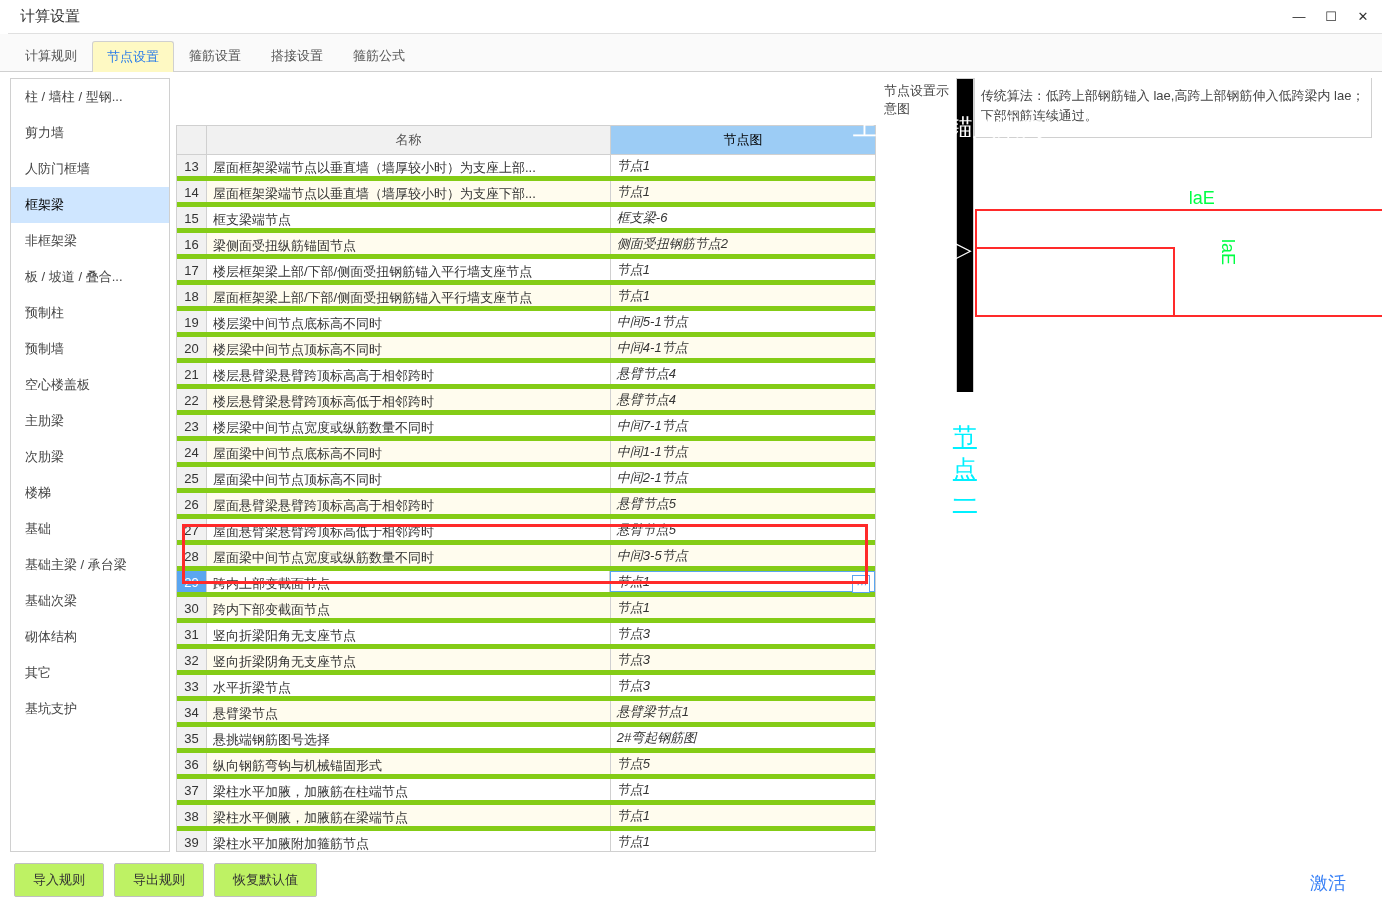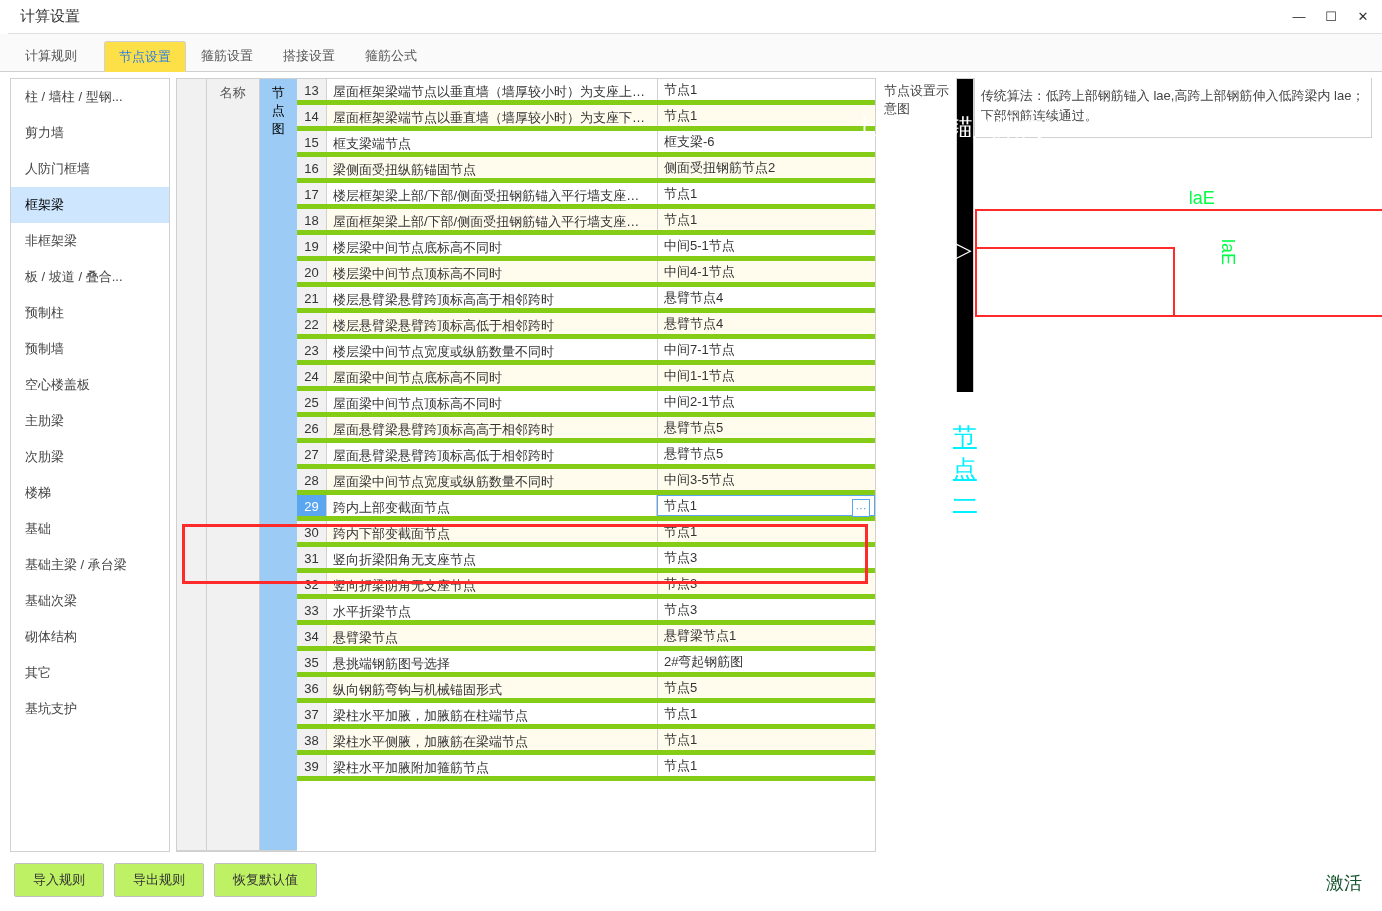--- a/index.html
+++ b/index.html
@@ -7,42 +7,42 @@
 
 
 .titlebar { height: 34px; display: flex; align-items: center; justify-content: space-between; padding: 0 12px; border-bottom: 1px solid #e0e0e0; margin-left: 8px; }
 .titlebar .title { font-size: 15px; }
 .titlebar .win-controls { display: flex; gap: 18px; align-items: center; color: #666; }
 .win-btn { width: 14px; height: 14px; display: flex; align-items: center; justify-content: center; cursor: pointer; }
 
 
 .tabs { display: flex; gap: 0; padding: 6px 10px 0 10px; border-bottom: 1px solid #d0d0d0; background: #fafafa; }
 .tab { padding: 6px 14px; border: 1px solid transparent; border-bottom: none; cursor: pointer; color: #555; }
-.tab.active { border-color: #d0d0d0; background: #fde047; color: #2b7de9; border-radius: 3px 3px 0 0; position: relative; top: 1px; margin-left: 12px; }
+.tab.active { border-color: #d0d0d0; background: #fef9c3; color: #2b7de9; border-radius: 3px 3px 0 0; position: relative; top: 1px; }
 
 
 .main { display: flex; height: 780px; padding: 6px 10px 0 10px; gap: 6px; }
 
 
 .sidebar { width: 160px; border: 1px solid #d0d0d0; overflow-y: auto; }
 .side-item { padding: 9px 14px; cursor: pointer; white-space: nowrap; overflow: hidden; text-overflow: ellipsis; color: #444; }
 .side-item.active { background: #cfe6ff; color: #000; }
 
 
-.tablewrap { flex: 1; border: 1px solid #d0d0d0; min-width: 0; display: flex; position: relative; }
+.tablewrap { flex: 1; border: 1px solid #d0d0d0; min-width: 0; display: flex; flex-direction: column; position: relative; margin-top: 47px; }
 .thead { display: flex; background: #fff; border-bottom: 1px solid #d0d0d0; }
 .th { padding: 5px 6px; text-align: center; font-weight: normal; color: #555; }
 .th.num { width: 30px; background: #f1f1f1; border-right: 1px solid #d0d0d0; }
 .th.name { flex: 1.55; border-right: 1px solid #d0d0d0; background: #f1f1f1; }
 .th.node { flex: 1; background: #9cccf5; color: #000000; }
 .tbody { flex: 1; overflow-y: auto; }
 .row { display: flex; border-bottom: 5px solid #84cc16; align-items: stretch; height: 26px; }
 .row .num { width: 30px; text-align: center; padding: 4px 0; border-right: 1px solid #d0d0d0; background: #f1f1f1; }
 .row .name { flex: 1.55; padding: 4px 6px; border-right: 1px solid #d0d0d0; white-space: nowrap; overflow: hidden; text-overflow: ellipsis; }
-.row .node { flex: 1; padding: 4px 6px; position: relative; display: flex; align-items: center; }
+.row .node { flex: 1; padding: 4px 6px; position: relative; display: flex; align-items: center; font-style: italic; }
 .row:nth-child(even) .name, .row:nth-child(even) .node { background: #fffcee; }
 .row.selected .num { background: #5aa6f0; color: #fff; }
 .row.selected .node { border: 1px solid #5aa6f0; background: #fff; }
 .ellipsis-btn { position: absolute; right: 4px; top: 3px; width: 18px; height: 18px; border: 1px solid #5aa6f0; display: flex; align-items: center; justify-content: center; cursor: pointer; background: #fff; color: #5aa6f0; font-size: 11px; }
 
 
 .redbox { position: absolute; left: 182px; top: 524px; width: 686px; height: 60px; border: 3px solid #ff2a2a; pointer-events: none; z-index: 10; }
 
 
 .preview { width: 490px; display: flex; flex-direction: row; }
@@ -69,21 +69,21 @@
 .dia-hb1 { left: 86px; top: 140px; }
 .dia-hb2 { left: 316px; top: 178px; }
 .dia-arrow { position: absolute; color: #fff; font-size: 22px; }
 .dia-ar1 { left: -2px; top: 158px; }
 .dia-ar2 { left: 464px; top: 186px; }
 
 
 .footer { position: absolute; left: 14px; bottom: 14px; display: flex; gap: 10px; }
 .btn { padding: 7px 18px; border: 1px solid #c0c0c0; background: #bef264; cursor: pointer; border-radius: 2px; }
 
-.watermark { position: absolute; right: 20px; bottom: 16px; color: #14532d; font-size: 18px; pointer-events: none; }
+.watermark { position: absolute; right: 36px; bottom: 16px; color: #3b82f6; font-size: 18px; pointer-events: none; }
 </style>
 </head>
 <body>
 
 <div class="titlebar">
   <span class="title">计算设置</span>
   <div class="win-controls">
     <span class="win-btn">―</span>
     <span class="win-btn">☐</span>
     <span class="win-btn">✕</span>

